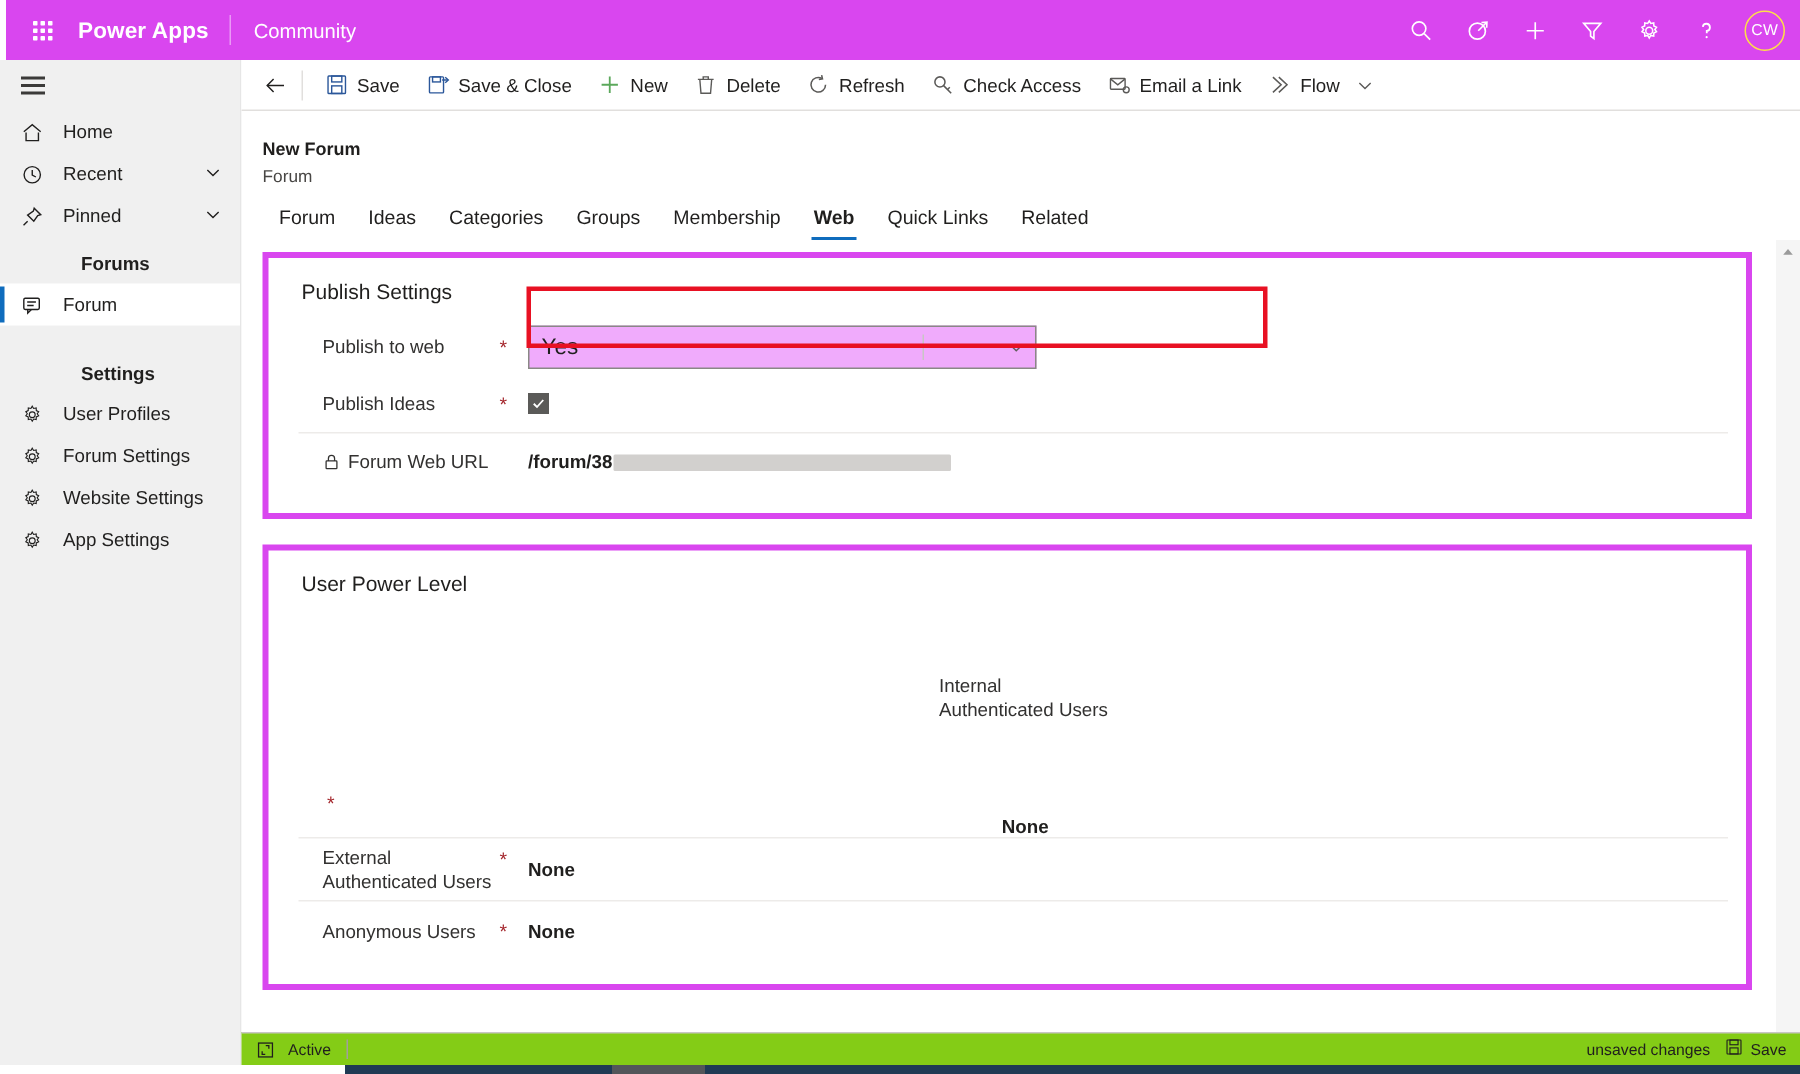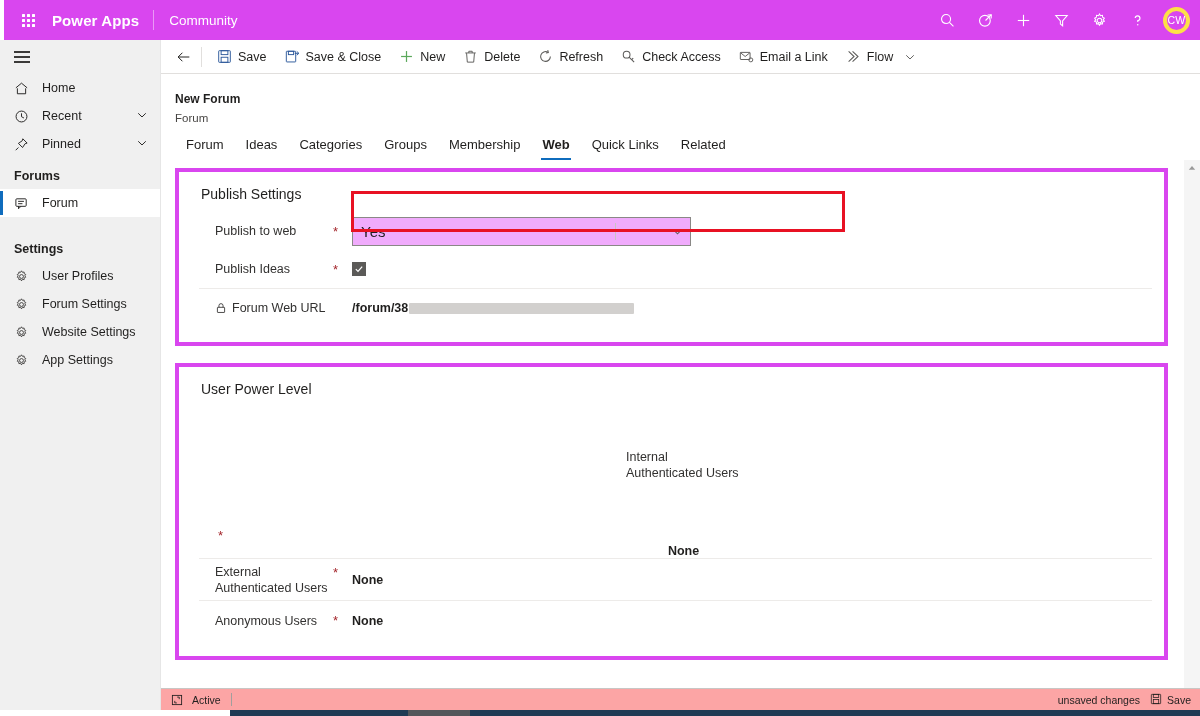--- a/index.html
+++ b/index.html
@@ -44,21 +44,21 @@
     margin-left: auto; display: flex; align-items: center; height: 40px;
     padding-right: 10px;
   }
   .ticon {
     width: 38px; height: 40px; display: flex; align-items: center;
     justify-content: center; cursor: pointer;
   }
   .ticon svg { display: block; }
   .avatar {
     width: 27px; height: 27px; border-radius: 50%;
-    border: 4px solid #fde047; color: #ffffff;
+    border: 1px solid #fde047; color: #ffffff;
     font-size: 10.5px; display: flex; align-items: center;
     justify-content: center; margin-left: 7px; margin-right: 4px;
     cursor: pointer; letter-spacing: .2px;
   }
 
   
   .sidebar {
     position: absolute; top: 40px; left: 0;
     width: 161px; height: 648px;
     background: #f0f0f0;
@@ -83,20 +83,21 @@
   .nav-item.selected {
     background: #ffffff;
   }
   .nav-item.selected::before {
     content: ""; position: absolute; left: 0; top: 2px;
     width: 3px; height: 24px; background: #0f6cbd;
   }
   .nav-group {
     font-size: 12.5px; font-weight: bold; color: #201f1e;
     padding: 11px 0 6px 14px;
+    margin-left: 40px;
   }
   .nav-spacer { height: 14px; }
 
   
   .main {
     position: absolute; top: 40px; left: 161px;
     width: 1039px; height: 648px; background: #ffffff;
   }
   .cmdbar {
     height: 34px; display: flex; align-items: center;
@@ -202,21 +203,21 @@
   }
   .vscroll .arrow {
     height: 16px; display: flex; align-items: center; justify-content: center;
     cursor: pointer;
   }
 
   
   .statusbar {
     position: absolute; left: 161px; top: 688px;
     width: 1039px; height: 22px;
-    background: #fca5a5;
+    background: #84cc16;
     display: flex; align-items: center;
     font-size: 10.5px; color: #201f1e;
     border-top: 1px solid #c8c6c4;
   }
   .sb-icon { padding: 0 9px 0 10px; display: flex; align-items: center; cursor: pointer;}
   .sb-status { padding-right: 10px; }
   .sb-div { width: 1px; height: 13px; background: #a19f9d; }
   .sb-right { margin-left: auto; display: flex; align-items: center; padding-right: 9px; gap: 10px; }
   .sb-save { display: flex; align-items: center; gap: 5px; cursor: pointer; }
 

